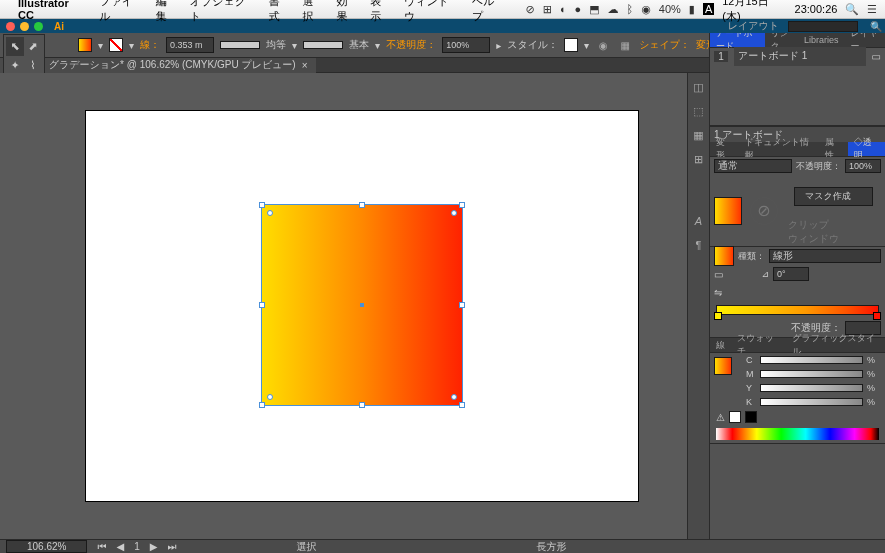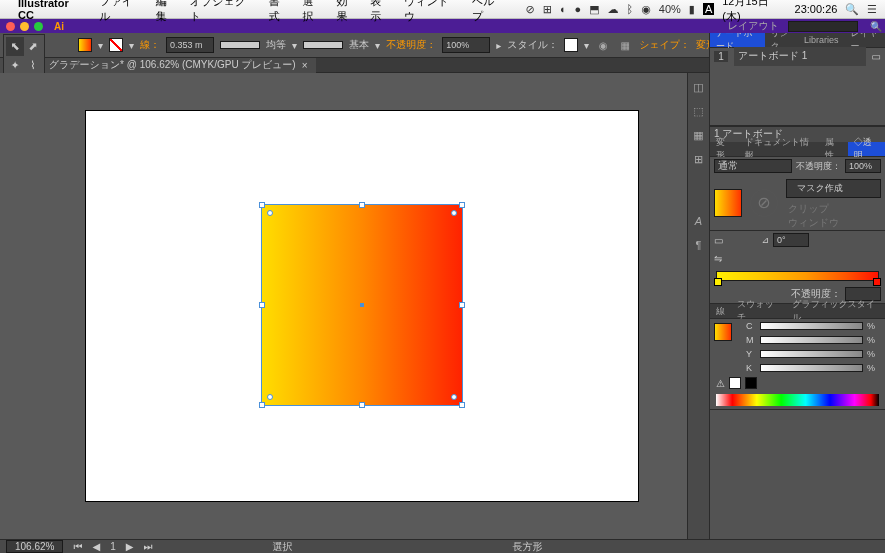--- a/index.html
+++ b/index.html
@@ -4,21 +4,21 @@
 <style>
 *{margin:0;padding:0;box-sizing:border-box;font-family:"Hiragino Sans","Meiryo",sans-serif;font-size:10px;color:#ccc;user-select:none}
 body{background:#323232;width:885px;height:553px;overflow:hidden;position:relative}
 .menubar{height:19px;background:linear-gradient(#fafafa,#e8e8e8);display:flex;align-items:center;padding:0 8px;color:#000;border-bottom:1px solid #bbb}
 .menubar .apple{font-size:13px;margin-right:10px}
 .menubar .mitem{margin-right:12px;font-size:11px;color:#000}
 .menubar .mitem.bold{font-weight:bold}
 .menubar .spacer{flex:1}
 .menubar .ricon{margin-left:8px;font-size:11px;color:#333}
 .menubar .clock{margin-left:8px;font-size:11px;color:#000}
-.titlebar{height:14px;background:#4c1d95;display:flex;align-items:center;padding-left:6px;gap:5px}
+.titlebar{height:14px;background:#0c4a6e;display:flex;align-items:center;padding-left:6px;gap:5px}
 .tdot{width:9px;height:9px;border-radius:50%}
 .tdot.r{background:#ff5f56}.tdot.y{background:#ffbd2e}.tdot.g{background:#27c93f}
 .titlebar .ai{margin-left:6px;font-weight:bold;color:#ff9a00;font-size:10px}
 .titlebar .spacer{flex:1}
 .titlebar .layout{font-size:10px;color:#aaa;margin-right:4px}
 .titlebar .layoutdd{background:#2a2a2a;border:1px solid #1a1a1a;width:70px;height:11px;margin-right:6px}
 .titlebar .srch{width:16px;height:12px;display:flex;align-items:center;justify-content:center;color:#aaa}
 .optbar{height:25px;background:#535353;display:flex;align-items:center;padding:0 6px;gap:6px;border-bottom:1px solid #2a2a2a}
 .optbar .lbl{font-size:10px;color:#ccc}
 .swatch{width:14px;height:14px;border:1px solid #1a1a1a}
@@ -56,38 +56,38 @@
 .rightdock{position:absolute;right:176px;top:73px;width:22px;bottom:14px;background:#4a4a4a;border-left:1px solid #2a2a2a;display:flex;flex-direction:column;padding-top:6px;gap:8px;align-items:center}
 .rightdock .dico{width:16px;height:16px;color:#aaa;display:flex;align-items:center;justify-content:center;font-size:11px}
 .panels{position:absolute;right:0;top:33px;width:176px;bottom:14px;background:#535353;border-left:1px solid #2a2a2a;display:flex;flex-direction:column;overflow:hidden}
 .ptabs{display:flex;background:#3a3a3a;height:15px;border-bottom:1px solid #2a2a2a}
 .ptab{padding:0 6px;font-size:9px;color:#aaa;display:flex;align-items:center}
 .ptab.active{background:#1d4ed8;color:#ccc}
 .pbody{background:#535353;border-bottom:1px solid #2a2a2a}
 .abrow{display:flex;align-items:center;height:16px;padding:0 4px;gap:6px}
 .abrow .num{background:#3a3a3a;width:14px;text-align:center}
 .abrow .name{background:#424242;flex:1;padding:0 4px;height:19px;display:flex;align-items:center}
-.pfoot{height:16px;background:#4a4a4a;display:flex;padding:0 4px;font-size:9px;border-top:1px solid #2a2a2a}
+.pfoot{height:16px;background:#4a4a4a;display:flex;align-items:center;padding:0 4px;font-size:9px;border-top:1px solid #2a2a2a}
 .prow{display:flex;align-items:center;height:18px;padding:0 4px;gap:4px}
 .prow .lbl{font-size:9px}
 .prow .dd{background:#3a3a3a;border:1px solid #1a1a1a;height:14px;flex:1;font-size:9px;padding:0 3px;display:flex;align-items:center}
 .prow input{background:#3a3a3a;border:1px solid #1a1a1a;height:14px;width:36px;font-size:9px;color:#ccc;padding:0 3px}
 .opthumb{width:28px;height:28px;background:linear-gradient(90deg,#ffdd00,#ff3300);border:1px solid #1a1a1a;margin:4px}
-.maskbtn{border:1px solid #1a1a1a;background:#3a3a3a;padding:2px 10px;font-size:9px;margin:4px}
+.maskbtn{border:1px solid #1a1a1a;background:#3a3a3a;padding:2px 10px;font-size:9px;margin:12px}
 .gradthumb{width:20px;height:20px;background:linear-gradient(90deg,#ffdd00,#ff3300);border:1px solid #1a1a1a}
 .gradbar{height:10px;background:linear-gradient(90deg,#ffee00 0%,#ffcc00 25%,#ff9900 55%,#ff5500 80%,#ff1100 100%);margin:4px 6px;position:relative;border:1px solid #1a1a1a}
 .gstop{position:absolute;bottom:-6px;width:8px;height:8px;border:1px solid #000}
 .gstop.s1{left:-3px;background:#ffee00}.gstop.s2{right:-3px;background:#ff1100}
 .colorslider{display:flex;align-items:center;height:14px;padding:0 6px;gap:4px}
 .colorslider .ch{width:10px;font-size:9px}
 .colorslider .bar{flex:1;height:8px;background:linear-gradient(90deg,#fff,#888);border:1px solid #1a1a1a}
 .colorslider .pct{width:12px;font-size:9px}
 .spectrum{height:12px;margin:3px 6px;background:linear-gradient(90deg,#fff 0%,#ff0000 10%,#ffff00 25%,#00ff00 40%,#00ffff 55%,#0000ff 70%,#ff00ff 85%,#ff0000 95%,#000 100%)}
 .statusbar{position:absolute;bottom:0;left:0;right:0;height:14px;background:#4a4a4a;border-top:1px solid #2a2a2a;display:flex;align-items:center;padding:0 6px;gap:10px;font-size:9px}
-.statusbar .zoom{background:#3a3a3a;border:1px solid #1a1a1a;padding:0 8px}
+.statusbar .zoom{background:#3a3a3a;border:1px solid #1a1a1a;padding:0 20px}
 .graytxt{color:#777}
 .noneico{width:28px;height:28px;border:1px solid #555;border-radius:50%;display:flex;align-items:center;justify-content:center;color:#777;font-size:16px;margin:4px}
 .smallsw{width:12px;height:12px;border:1px solid #1a1a1a}
 .smallsw.w{background:#fff}.smallsw.k{background:#000}
 </style>
 </head>
 <body>
 
 <div class="menubar">
   <span class="apple"></span>
@@ -311,20 +311,27 @@
       <div style="flex:1">
         <div class="maskbtn">マスク作成</div>
         <div class="graytxt" style="padding-left:6px">クリップ</div>
         <div class="graytxt" style="padding-left:6px">ウィンドウ</div>
       </div>
     </div>
   </div>
 
   <div class="pbody">
     <div class="prow">
+      <div class="gradthumb"></div>
+      <span class="lbl">種類：</span>
+      <div class="dd">
+          <span>線形</span>
+        </div>
+    </div>
+    <div class="prow">
       <span>▭</span>
       <span style="width:30px"></span>
       <span class="lbl">⊿</span>
       <input value="0°" style="">
     </div>
     <div class="prow">
         <span>⇋</span>
       </div>
     <div class="gradbar">
       <div class="gstop s1"></div>

